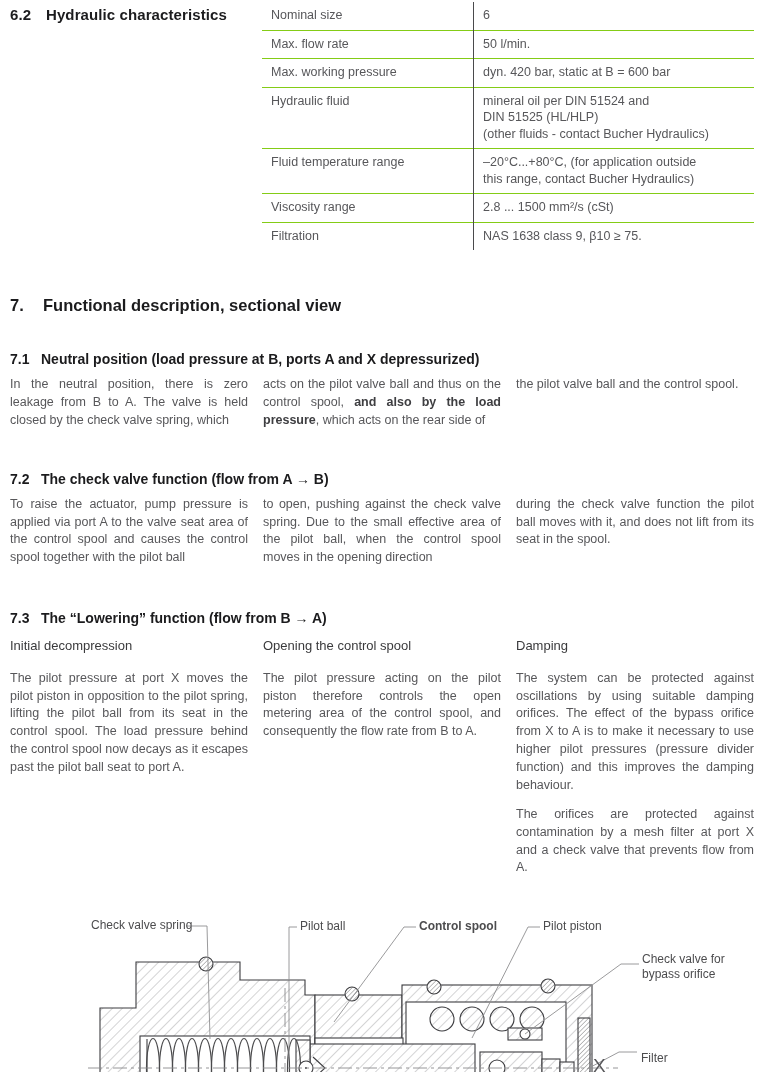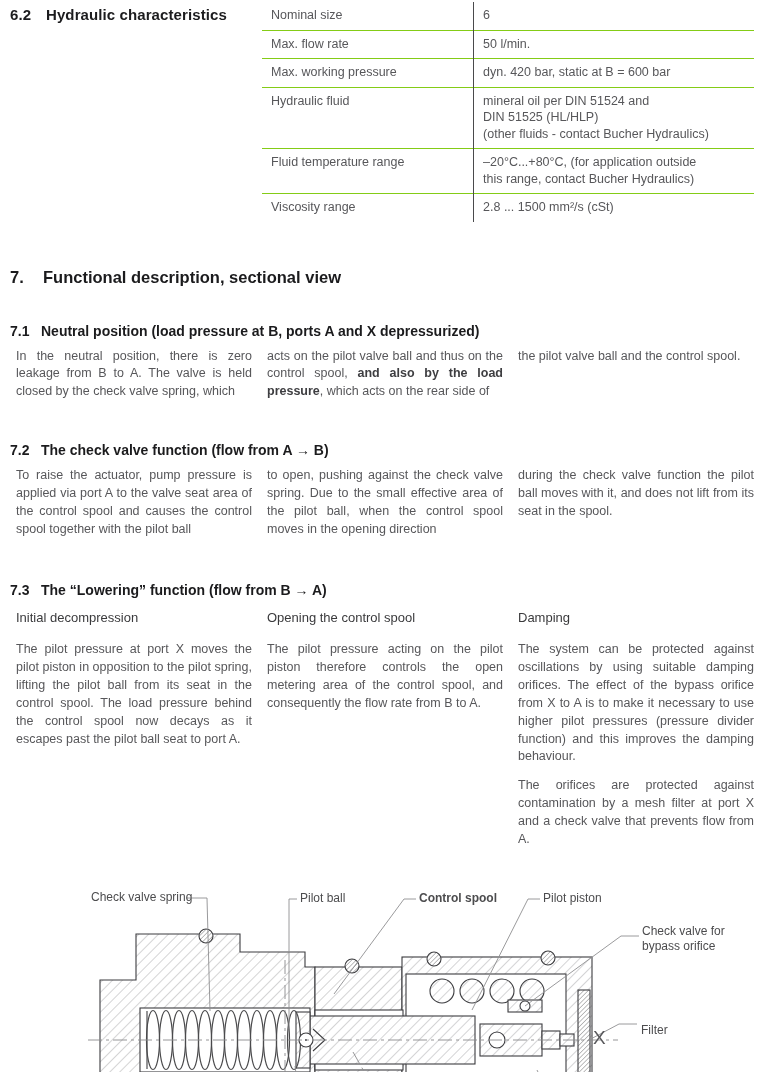--- a/index.html
+++ b/index.html
@@ -24,21 +24,21 @@
   .h7 { margin-top:46px; font-size:16.5px; font-weight:bold; color:#1b1b1d; }
   .h7 .num { display:inline-block; width:33px; }
   .h3 { font-size:14px; font-weight:bold; color:#1b1b1d; }
   .h3 .num { display:inline-block; width:31px; }
   .h71 { margin-top:36px; }
   .h72 { margin-top:30px; }
   .h73 { margin-top:32px; }
   
   .cols { display:grid; grid-template-columns:1fr 1fr 1fr; column-gap:15px;
           margin-top:9px; font-size:12.5px; line-height:1.43; color:#57575a;
-          text-align:justify;margin-left:6px; }
+          text-align:justify; }
   .cols p { margin:0 0 11px 0; }
   .colhead { font-size:13px; color:#3a3a3c; text-align:left; margin:2px 0 14px 0; }
   .b { font-weight:bold; color:#3e3e41; }
   
   .diagram { position:relative; margin-top:22px; height:302px; }
   .diagram svg { position:absolute; left:0; top:0; }
   .dlabel { position:absolute; font-size:12px; color:#4c4c4e; white-space:pre-line; line-height:1.25; }
   .port { position:absolute; font-size:19px; color:#59595c; }
 </style>
 </head>
@@ -74,20 +74,24 @@
 (other fluids - contact Bucher Hydraulics)</td>
         </tr>
         <tr>
           <td class="lbl">Fluid temperature range</td>
           <td class="val">–20°C...+80°C, (for application outside
 this range, contact Bucher Hydraulics)</td>
         </tr>
         <tr>
           <td class="lbl">Viscosity range</td>
           <td class="val">2.8 ... 1500 mm²/s (cSt)</td>
+        </tr>
+        <tr>
+          <td class="lbl">Filtration</td>
+          <td class="val">NAS 1638 class 9, β10 ≥ 75.</td>
         </tr>
       </tbody>
         </table>
     </div>
   </div>
 
   <div class="h7">
     <span class="num">7.</span><span>Functional description, sectional view</span>
   </div>
 

